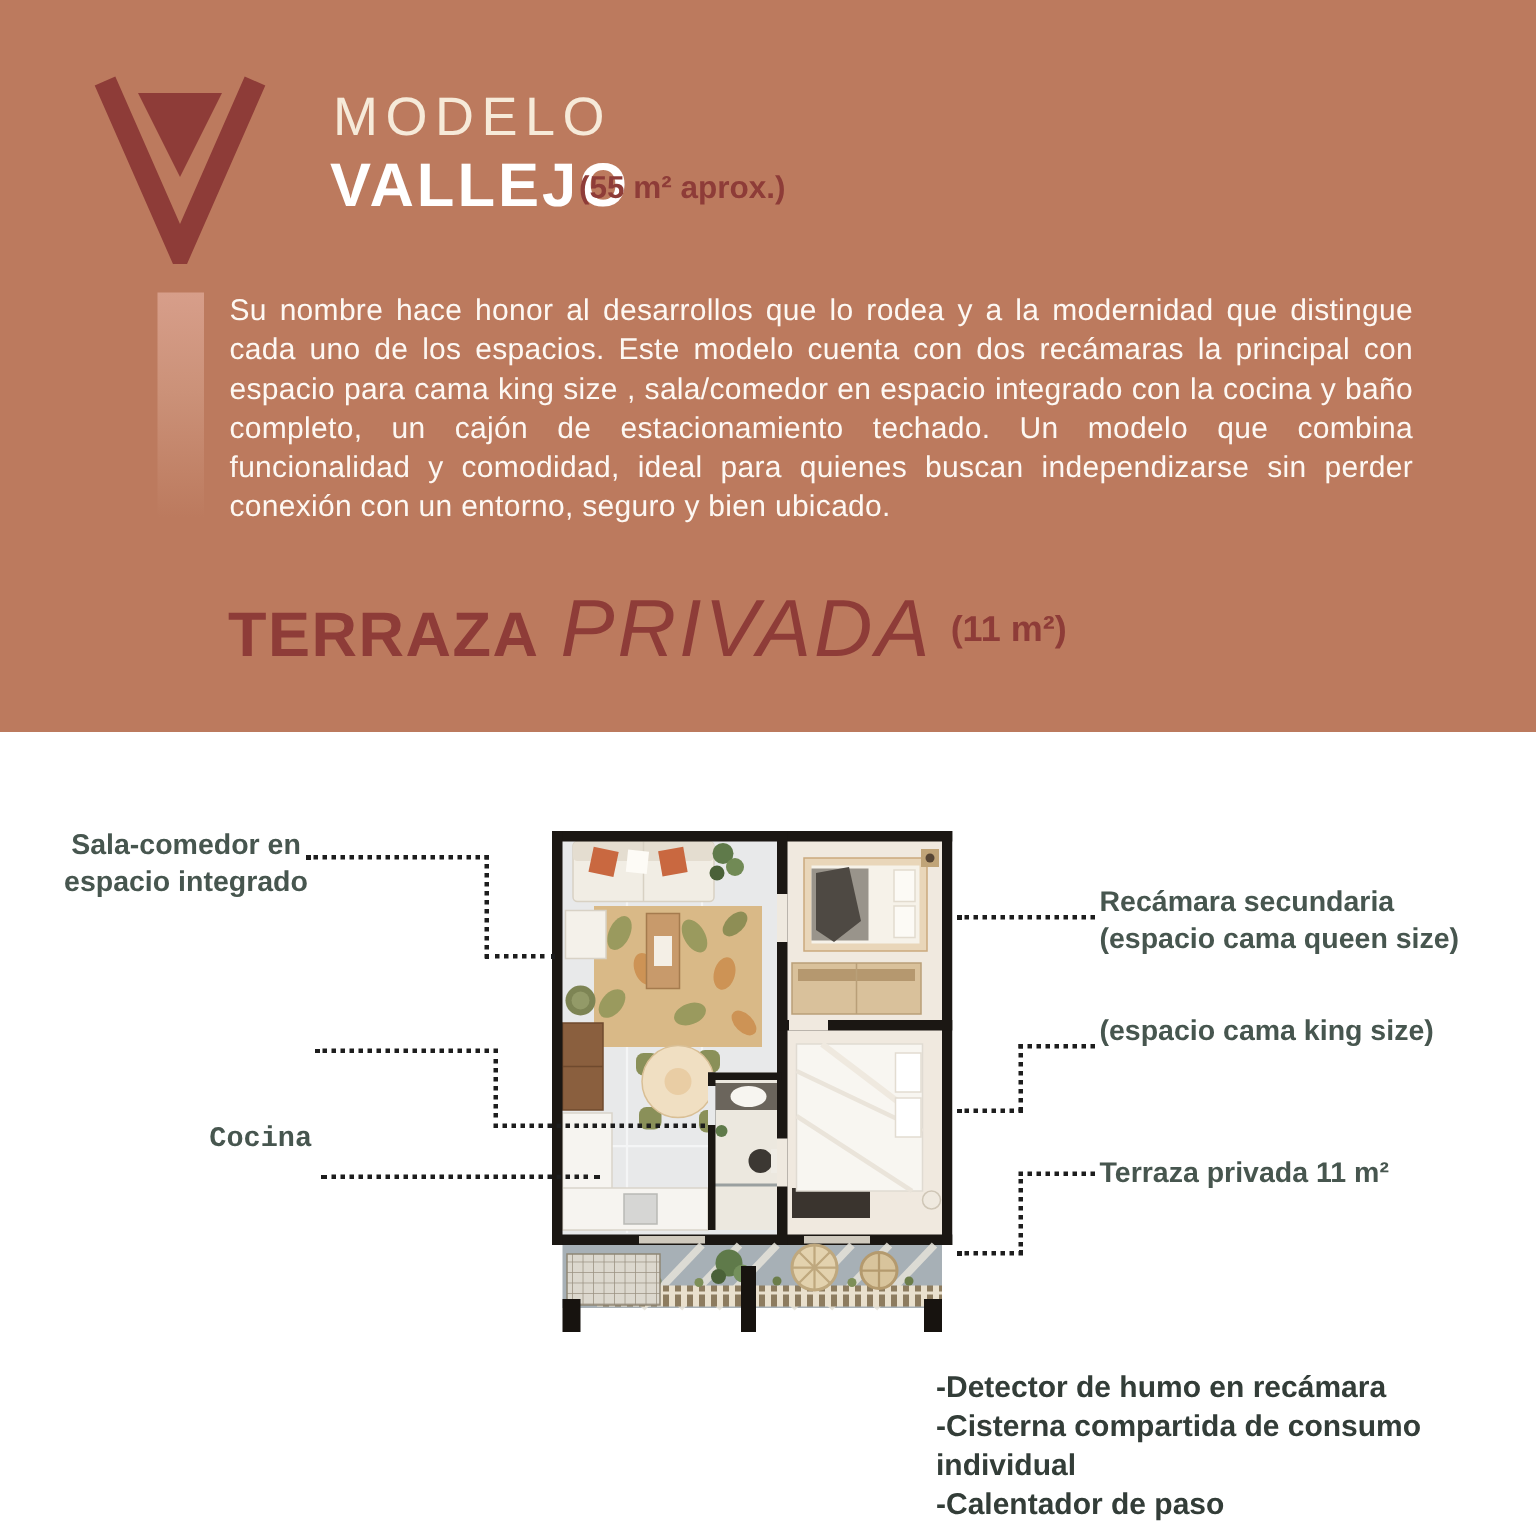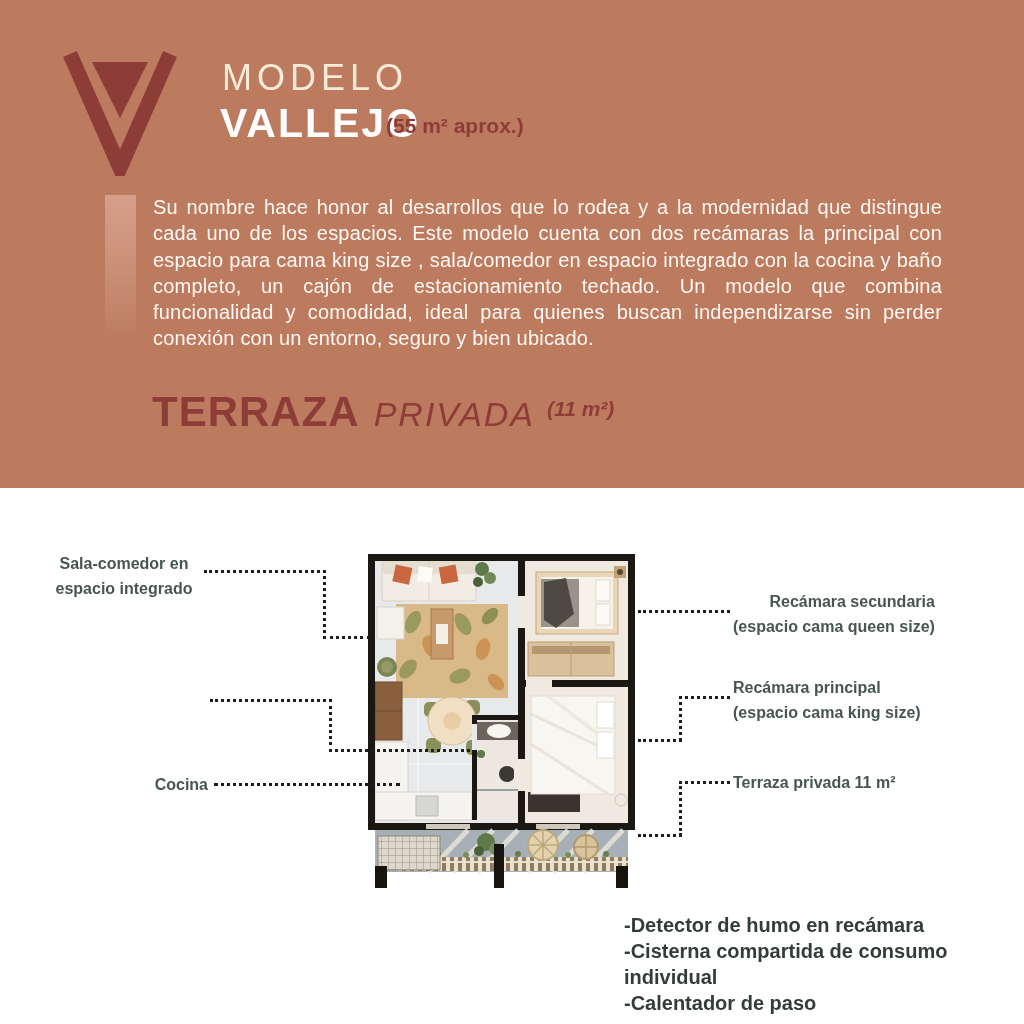--- a/index.html
+++ b/index.html
@@ -27,36 +27,36 @@
     position:absolute; left:105px; top:195px; width:31px; height:150px;
     background:linear-gradient(180deg,#d79e8a 0%, #cb9178 45%, rgba(188,122,94,0) 100%);
   }
   .description {
     position:absolute; left:153px; top:194px; width:789px;
     font-size:20px; line-height:26.3px; color:#fdf8f3;
     text-align:justify; letter-spacing:0.2px;
   }
   .terrace-heading { position:absolute; left:152px; top:388px; white-space:nowrap; color:#8e3c38; }
   .tz-bold   { font-size:42px; font-weight:800; letter-spacing:1px; }
-  .tz-italic { font-size:34px; font-weight:300; font-style:italic; margin-left:14px; letter-spacing:2px; }
-  .tz-area   { font-size:21px; font-weight:700; margin-left:12px; vertical-align:10px;font-style:italic; }
+  .tz-italic { font-size:54px; font-weight:300; font-style:italic; margin-left:14px; letter-spacing:2px; }
+  .tz-area   { font-size:24px; font-weight:700; margin-left:12px; vertical-align:10px; }
 
   
   .plan { position:absolute; left:368px; top:554px; width:267px; height:334px; z-index:1; }
 
   
   .callout {
     position:absolute; color:#47564f; font-weight:700;
-    font-size:16px; line-height:25px; z-index:2;
+    font-size:19px; line-height:25px; z-index:2;
   }
   .callout div { white-space:nowrap; }
   .co-sala       { left:40px;  top:551px; width:168px; text-align:center; }
   .co-bano       { left:58px;  top:675px; width:150px; text-align:center; }
-  .co-cocina     { left:138px; top:772px; width:70px;  text-align:right;  }
-  .co-secundaria { left:733px; top:589px; text-align:right; }
+  .co-cocina     { left:138px; top:747px; width:70px;  text-align:right;font-family:Liberation Mono, monospace;  }
+  .co-secundaria { left:733px; top:589px; text-align:left; }
   .co-principal  { left:733px; top:675px; text-align:left; }
   .co-terraza    { left:733px; top:770px; text-align:center; }
 
   
   .dot-h { position:absolute; height:0; border-top:3px dotted #1d1d1d; z-index:3; }
   .dot-v { position:absolute; width:0;  border-left:3px dotted #1d1d1d; z-index:3; }
   .c-sala-h1 { left:204px; top:570px; width:122px; }
   .c-sala-v  { left:323px; top:570px; height:69px; }
   .c-sala-h2 { left:323px; top:636px; width:47px;  }
   .c-bano-h1 { left:210px; top:699px; width:122px; }
@@ -234,21 +234,20 @@
     <div>espacio integrado</div>
   </div>
   <div class="callout co-cocina">
     <div>Cocina</div>
   </div>
   <div class="callout co-secundaria">
     <div>Recámara secundaria</div>
     <div>(espacio cama queen size)</div>
   </div>
   <div class="callout co-principal">
-    <div>Recámara principal</div>
     <div>(espacio cama king size)</div>
   </div>
   <div class="callout co-terraza">
     <div>Terraza privada 11 m²</div>
   </div>
 
   <div class="dot-h c-sala-h1"></div>
   <div class="dot-v c-sala-v"></div>
   <div class="dot-h c-sala-h2"></div>
   <div class="dot-h c-bano-h1"></div>

